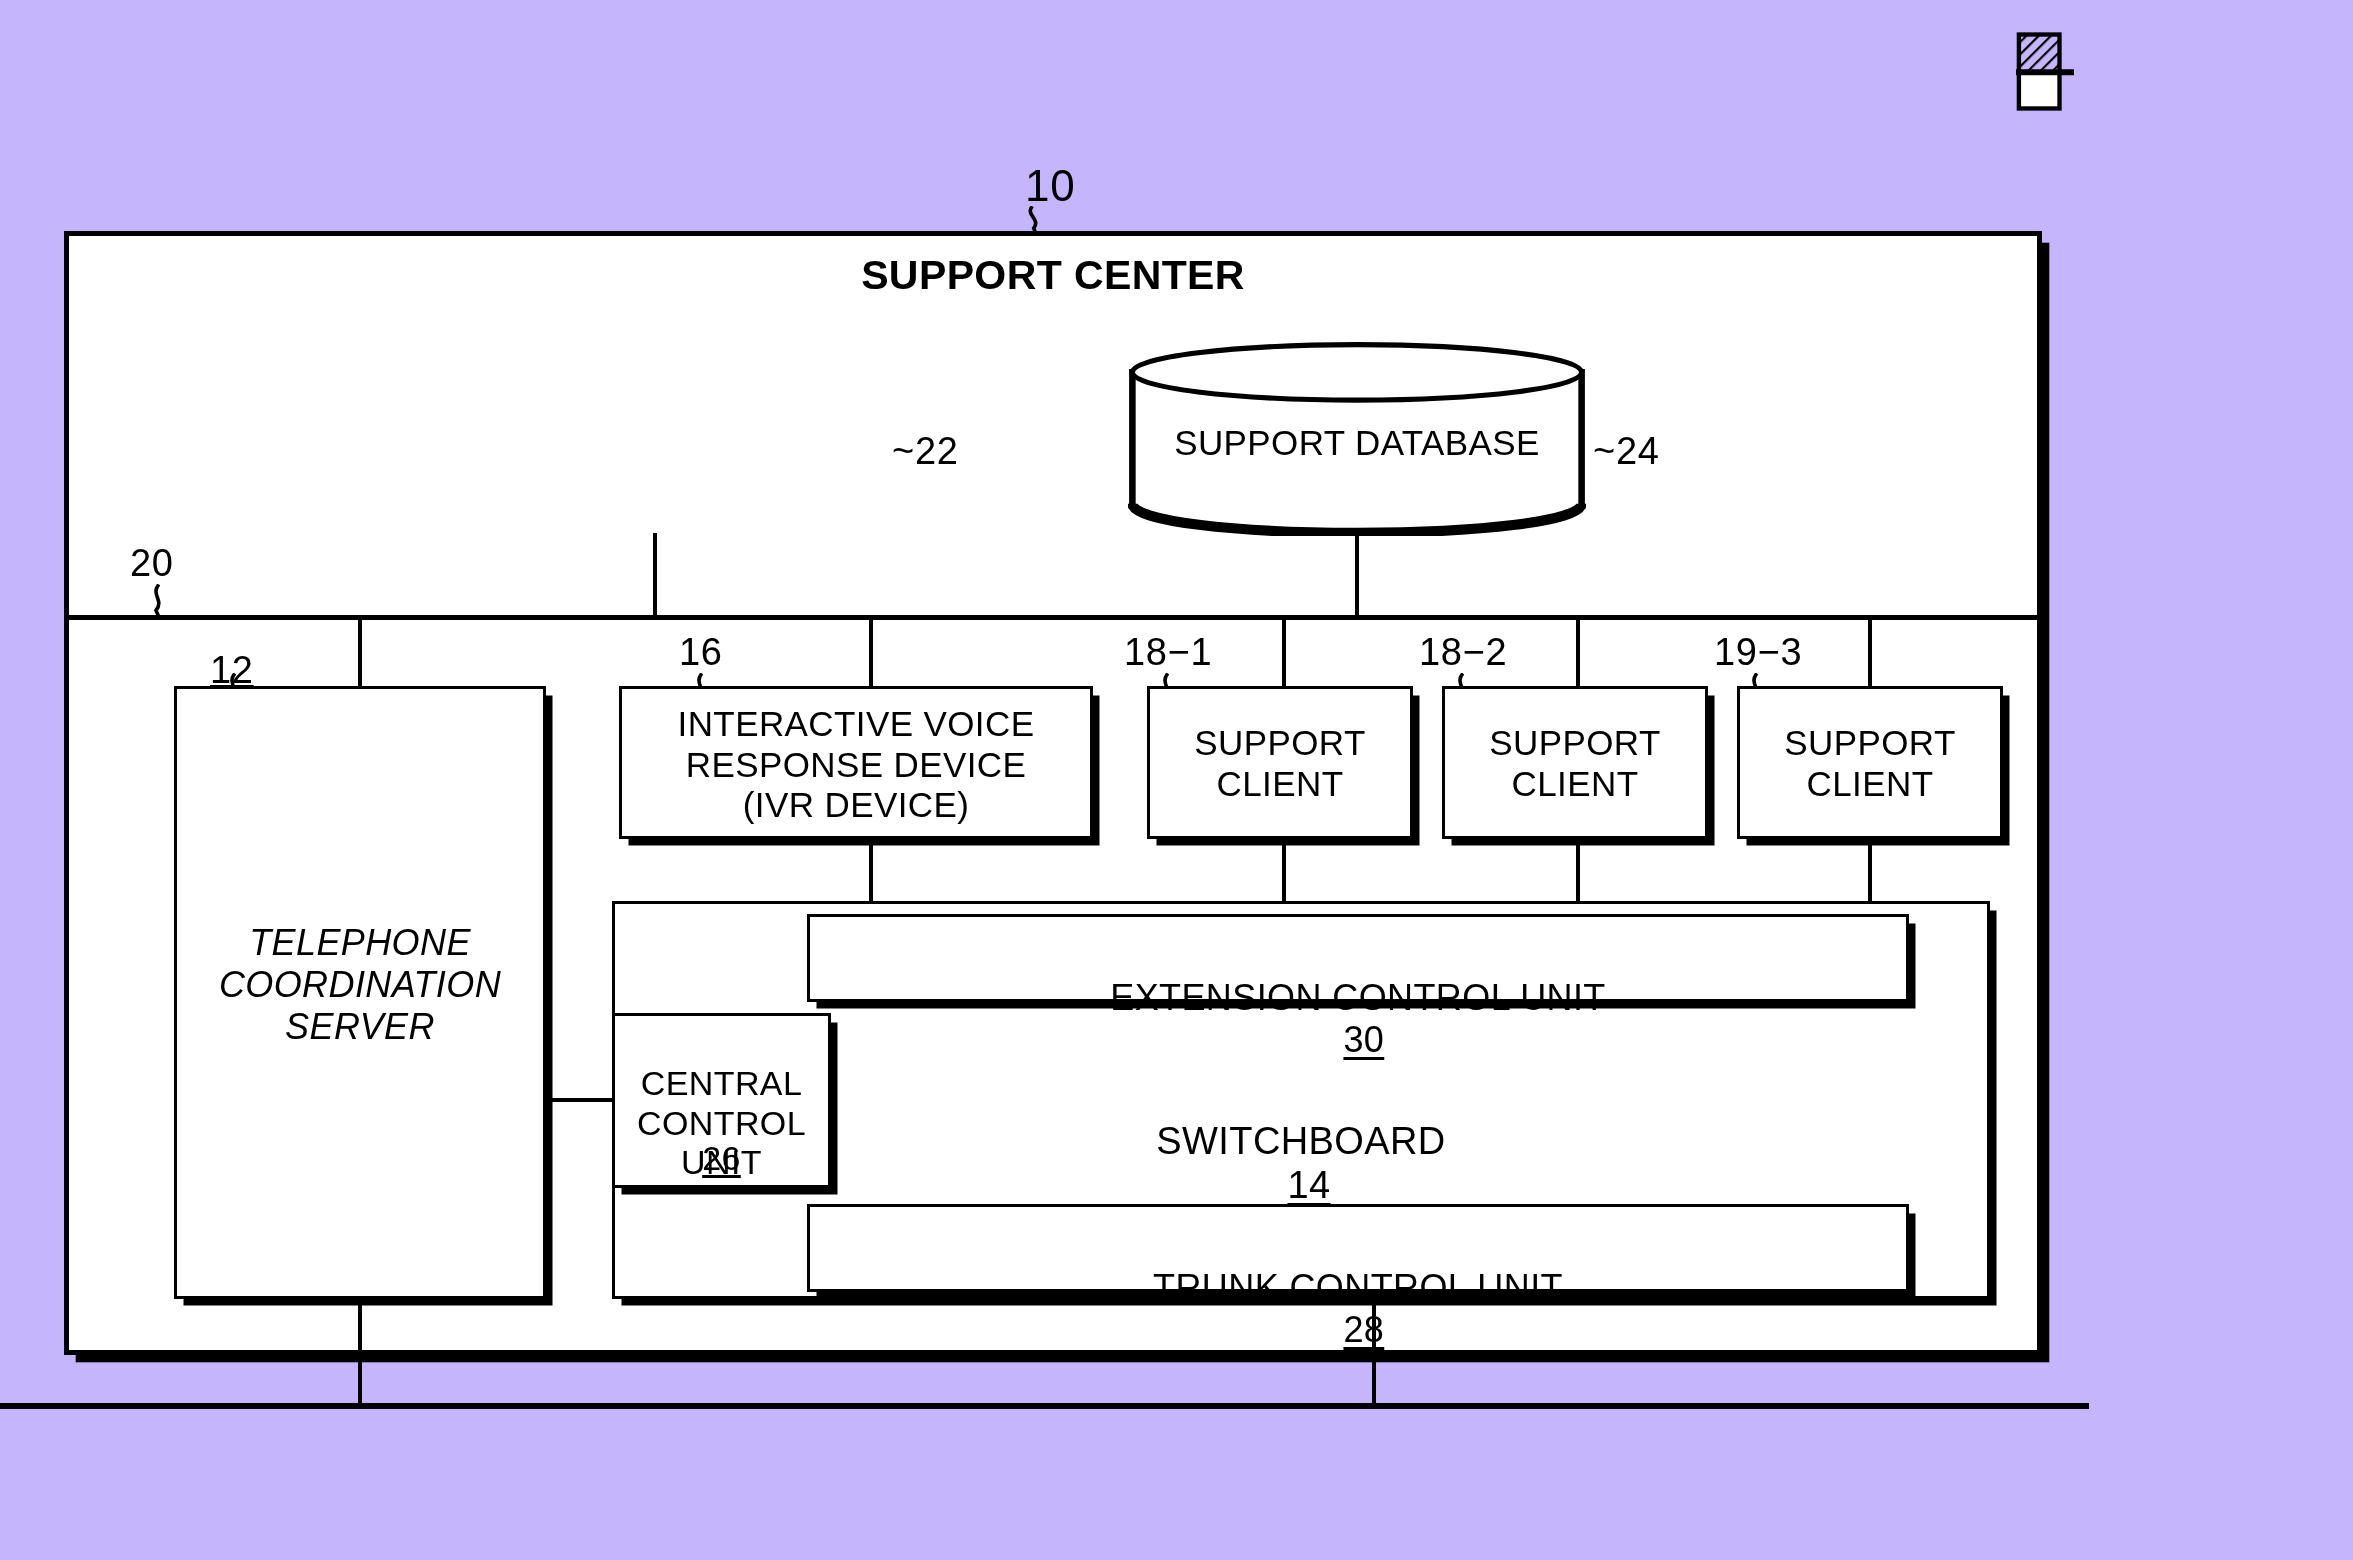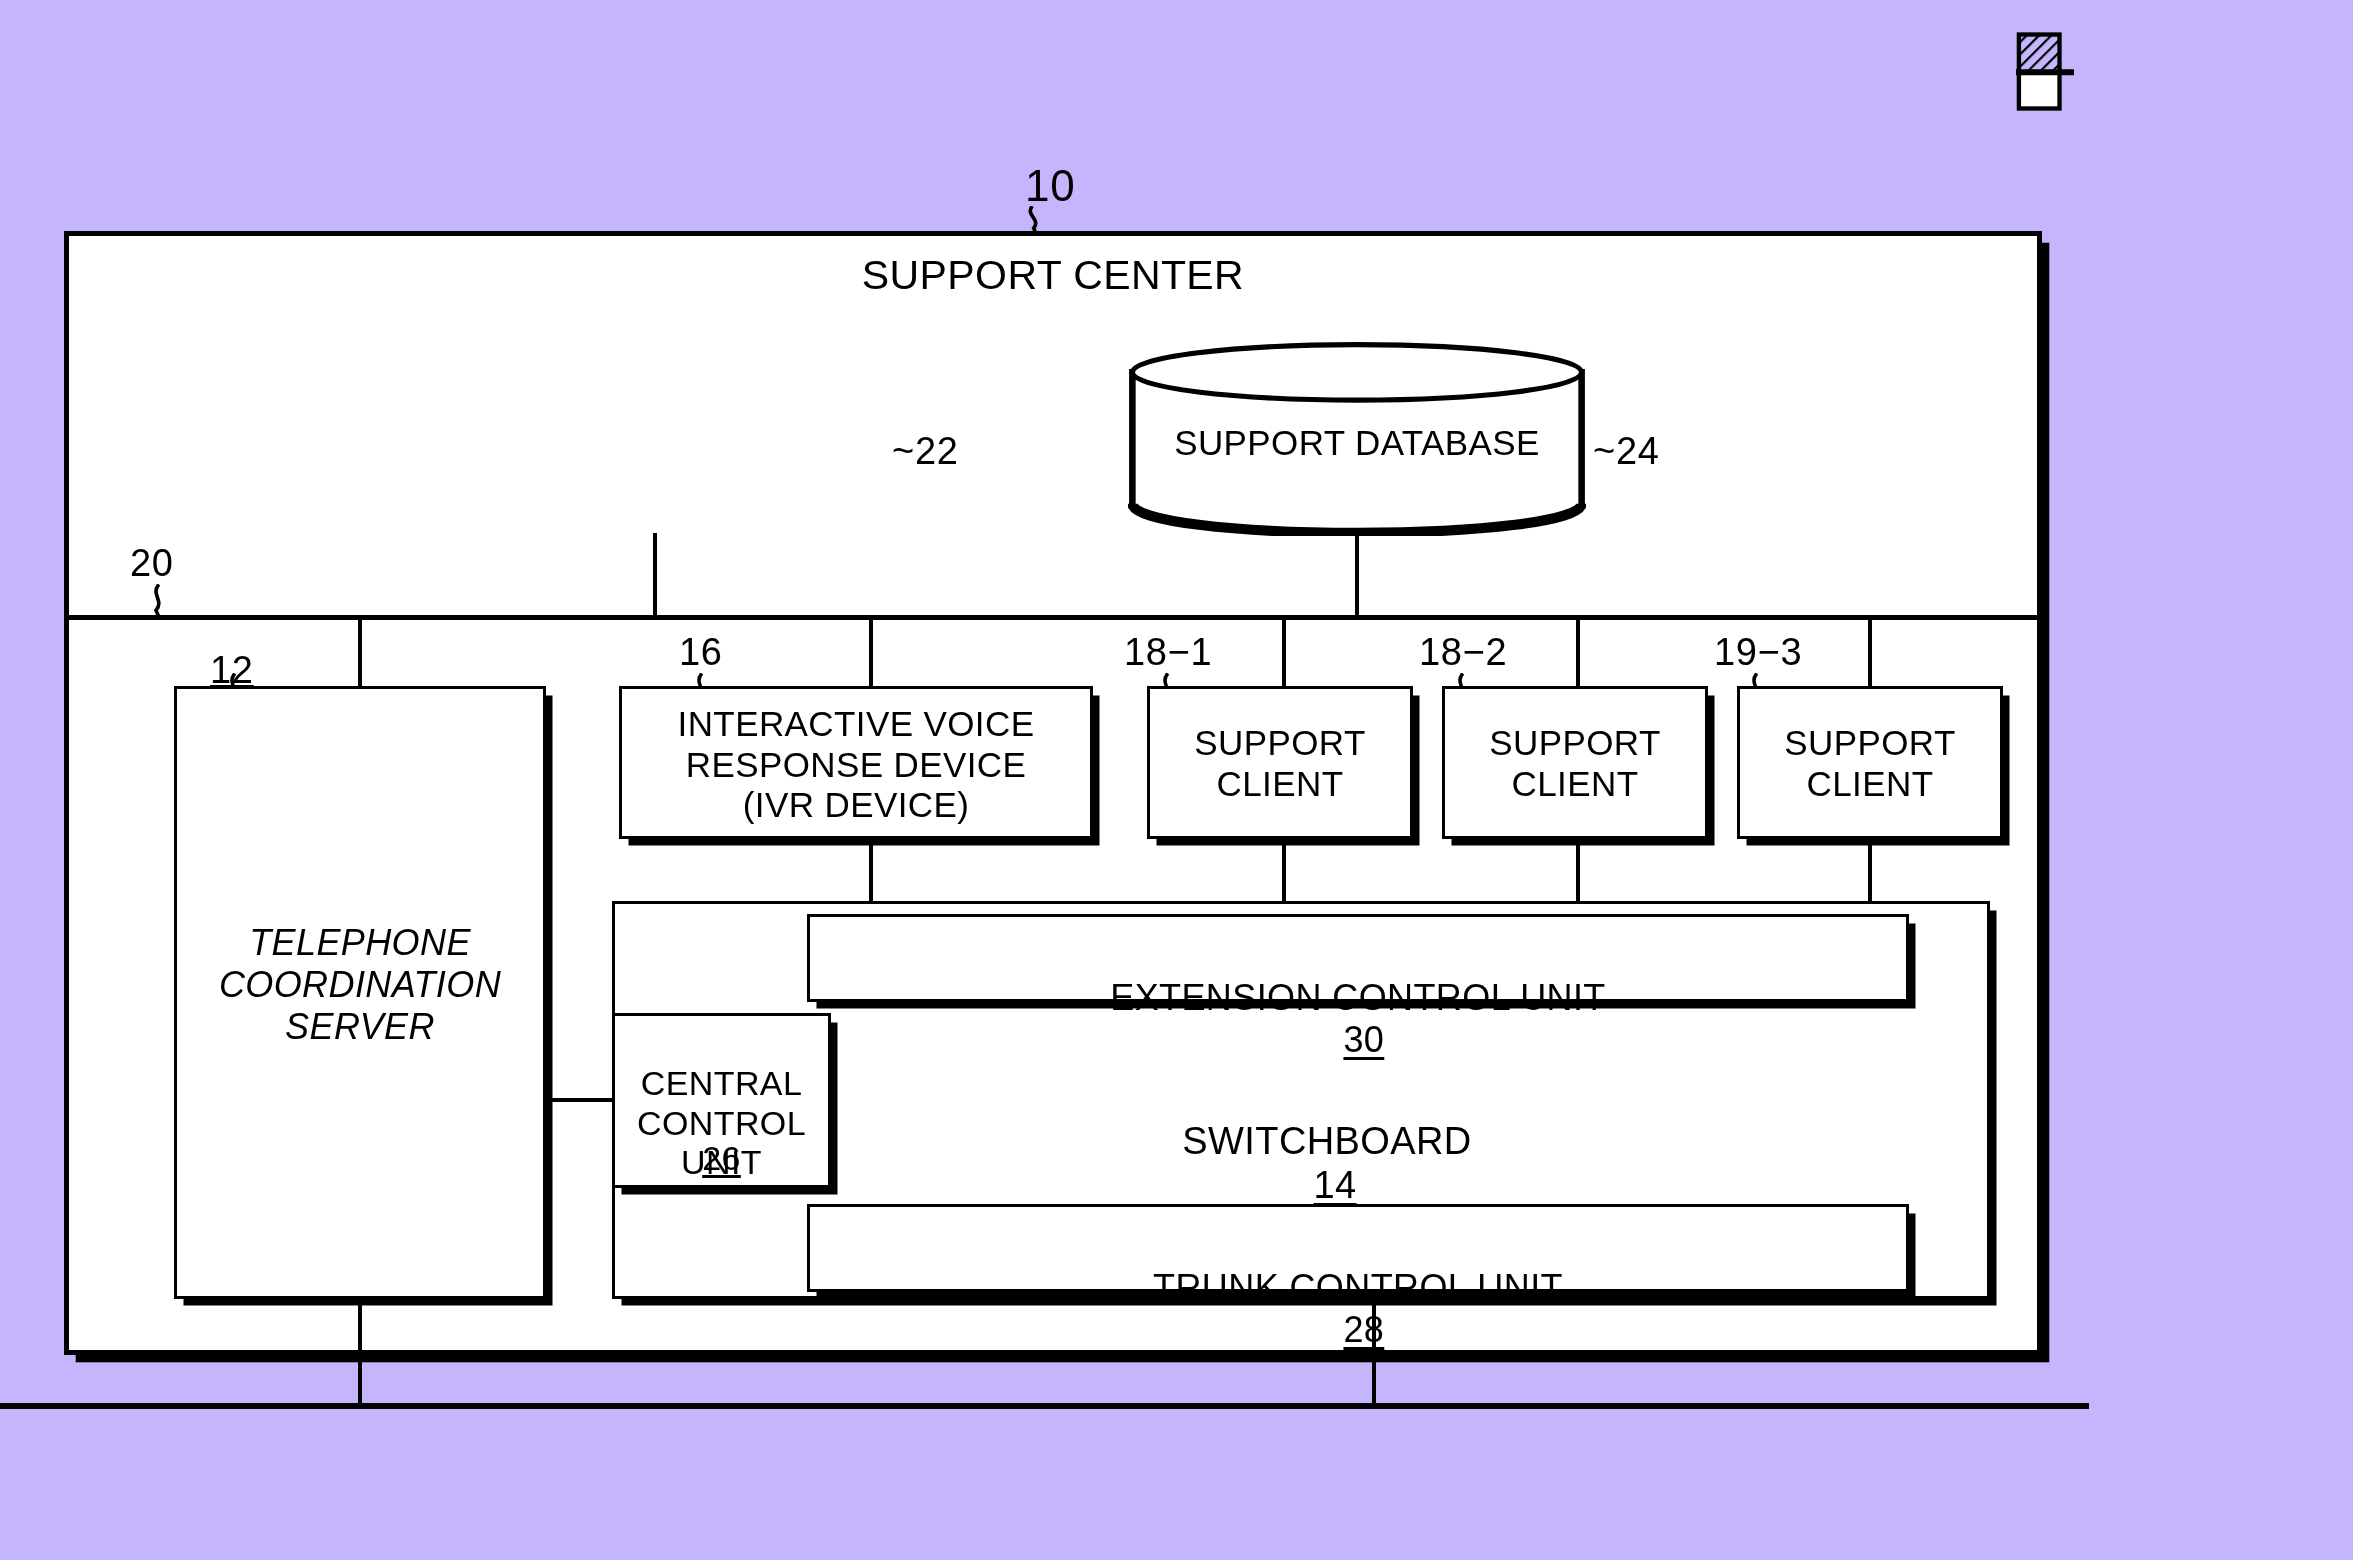--- a/index.html
+++ b/index.html
@@ -81,21 +81,21 @@
     </svg>
   </div>
 
   <div class="ref" style="left:1025px; top:161px; font-size:44px;">10</div>
   <svg class="abs" style="left:1022px; top:206px;" width="44" height="31" viewBox="0 0 60 42">
     <path d="M14 0 C 4 12, 26 18, 16 30 L 20 40" fill="none" stroke="#000" stroke-width="5"></path>
   </svg>
 
   <div class="box-plain" style="left:64px; top:231px; width:1978px; height:1124px; border-width:5.1px; box-shadow:9.5px 9.5px 0 -2.2px #000;"></div>
 
-  <div class="label" style="left:64px; top:252px; width:1978px; font-size:41px;">SUPPORT CENTER</div>
+  <div class="label" style="left:64px; top:252px; width:1978px; font-size:41px;font-weight:bold;">SUPPORT CENTER</div>
 
   <div class="ref" style="left:892px; top:430px;">~22</div>
 
   <div class="abs" style="left:1128px; top:340px; width:458px; height:196px;">
     <svg width="458" height="196" viewBox="0 0 628 268">
       <path d="M6 44 L6 224 C6 248, 146 264, 314 264 C482 264, 622 248, 622 224 L622 44 Z" fill="#fff" stroke="#000" stroke-width="9"></path>
       <ellipse cx="314" cy="44" rx="308" ry="38" fill="#fff" stroke="#000" stroke-width="7"></ellipse>
       <path d="M6 224 C6 248, 146 264, 314 264 C482 264, 622 248, 622 224" fill="none" stroke="#000" stroke-width="14"></path>
     </svg>
     <div class="cyl-label" style="top:83px;">SUPPORT DATABASE</div>
@@ -163,21 +163,21 @@
   <div class="box" style="left:1737px; top:686px; width:266px; height:153px;"></div>
   <div class="label" style="left:1737px; top:723px; width:266px; font-size:35px;">SUPPORT
 CLIENT</div>
 
   <div class="line-v" style="left:869px; top:839px; width:4.4px; height:88px;"></div>
   <div class="line-v" style="left:1282px; top:839px; width:4.4px; height:88px;"></div>
   <div class="line-v" style="left:1576px; top:839px; width:4.4px; height:88px;"></div>
   <div class="line-v" style="left:1868px; top:839px; width:4.4px; height:88px;"></div>
 
   <div class="box" style="left:612px; top:901px; width:1378px; height:398px;"></div>
-  <div class="label" style="left:612px; top:1075px; width:1378px; font-size:38px;margin-left:26px;">
+  <div class="label" style="left:612px; top:1075px; width:1378px; font-size:38px;">
     <span>SWITCHBOARD</span>
     <span class="u" style="margin-left:16px;">14</span>
   </div>
 
   <div class="box" style="left:807px; top:914px; width:1102px; height:88px;"></div>
   <div class="label" style="left:807px; top:935px; width:1102px; font-size:36px;">
     <span>EXTENSION CONTROL UNIT</span>
     <span class="u" style="margin-left:11.7px;">30</span>
   </div>
 

